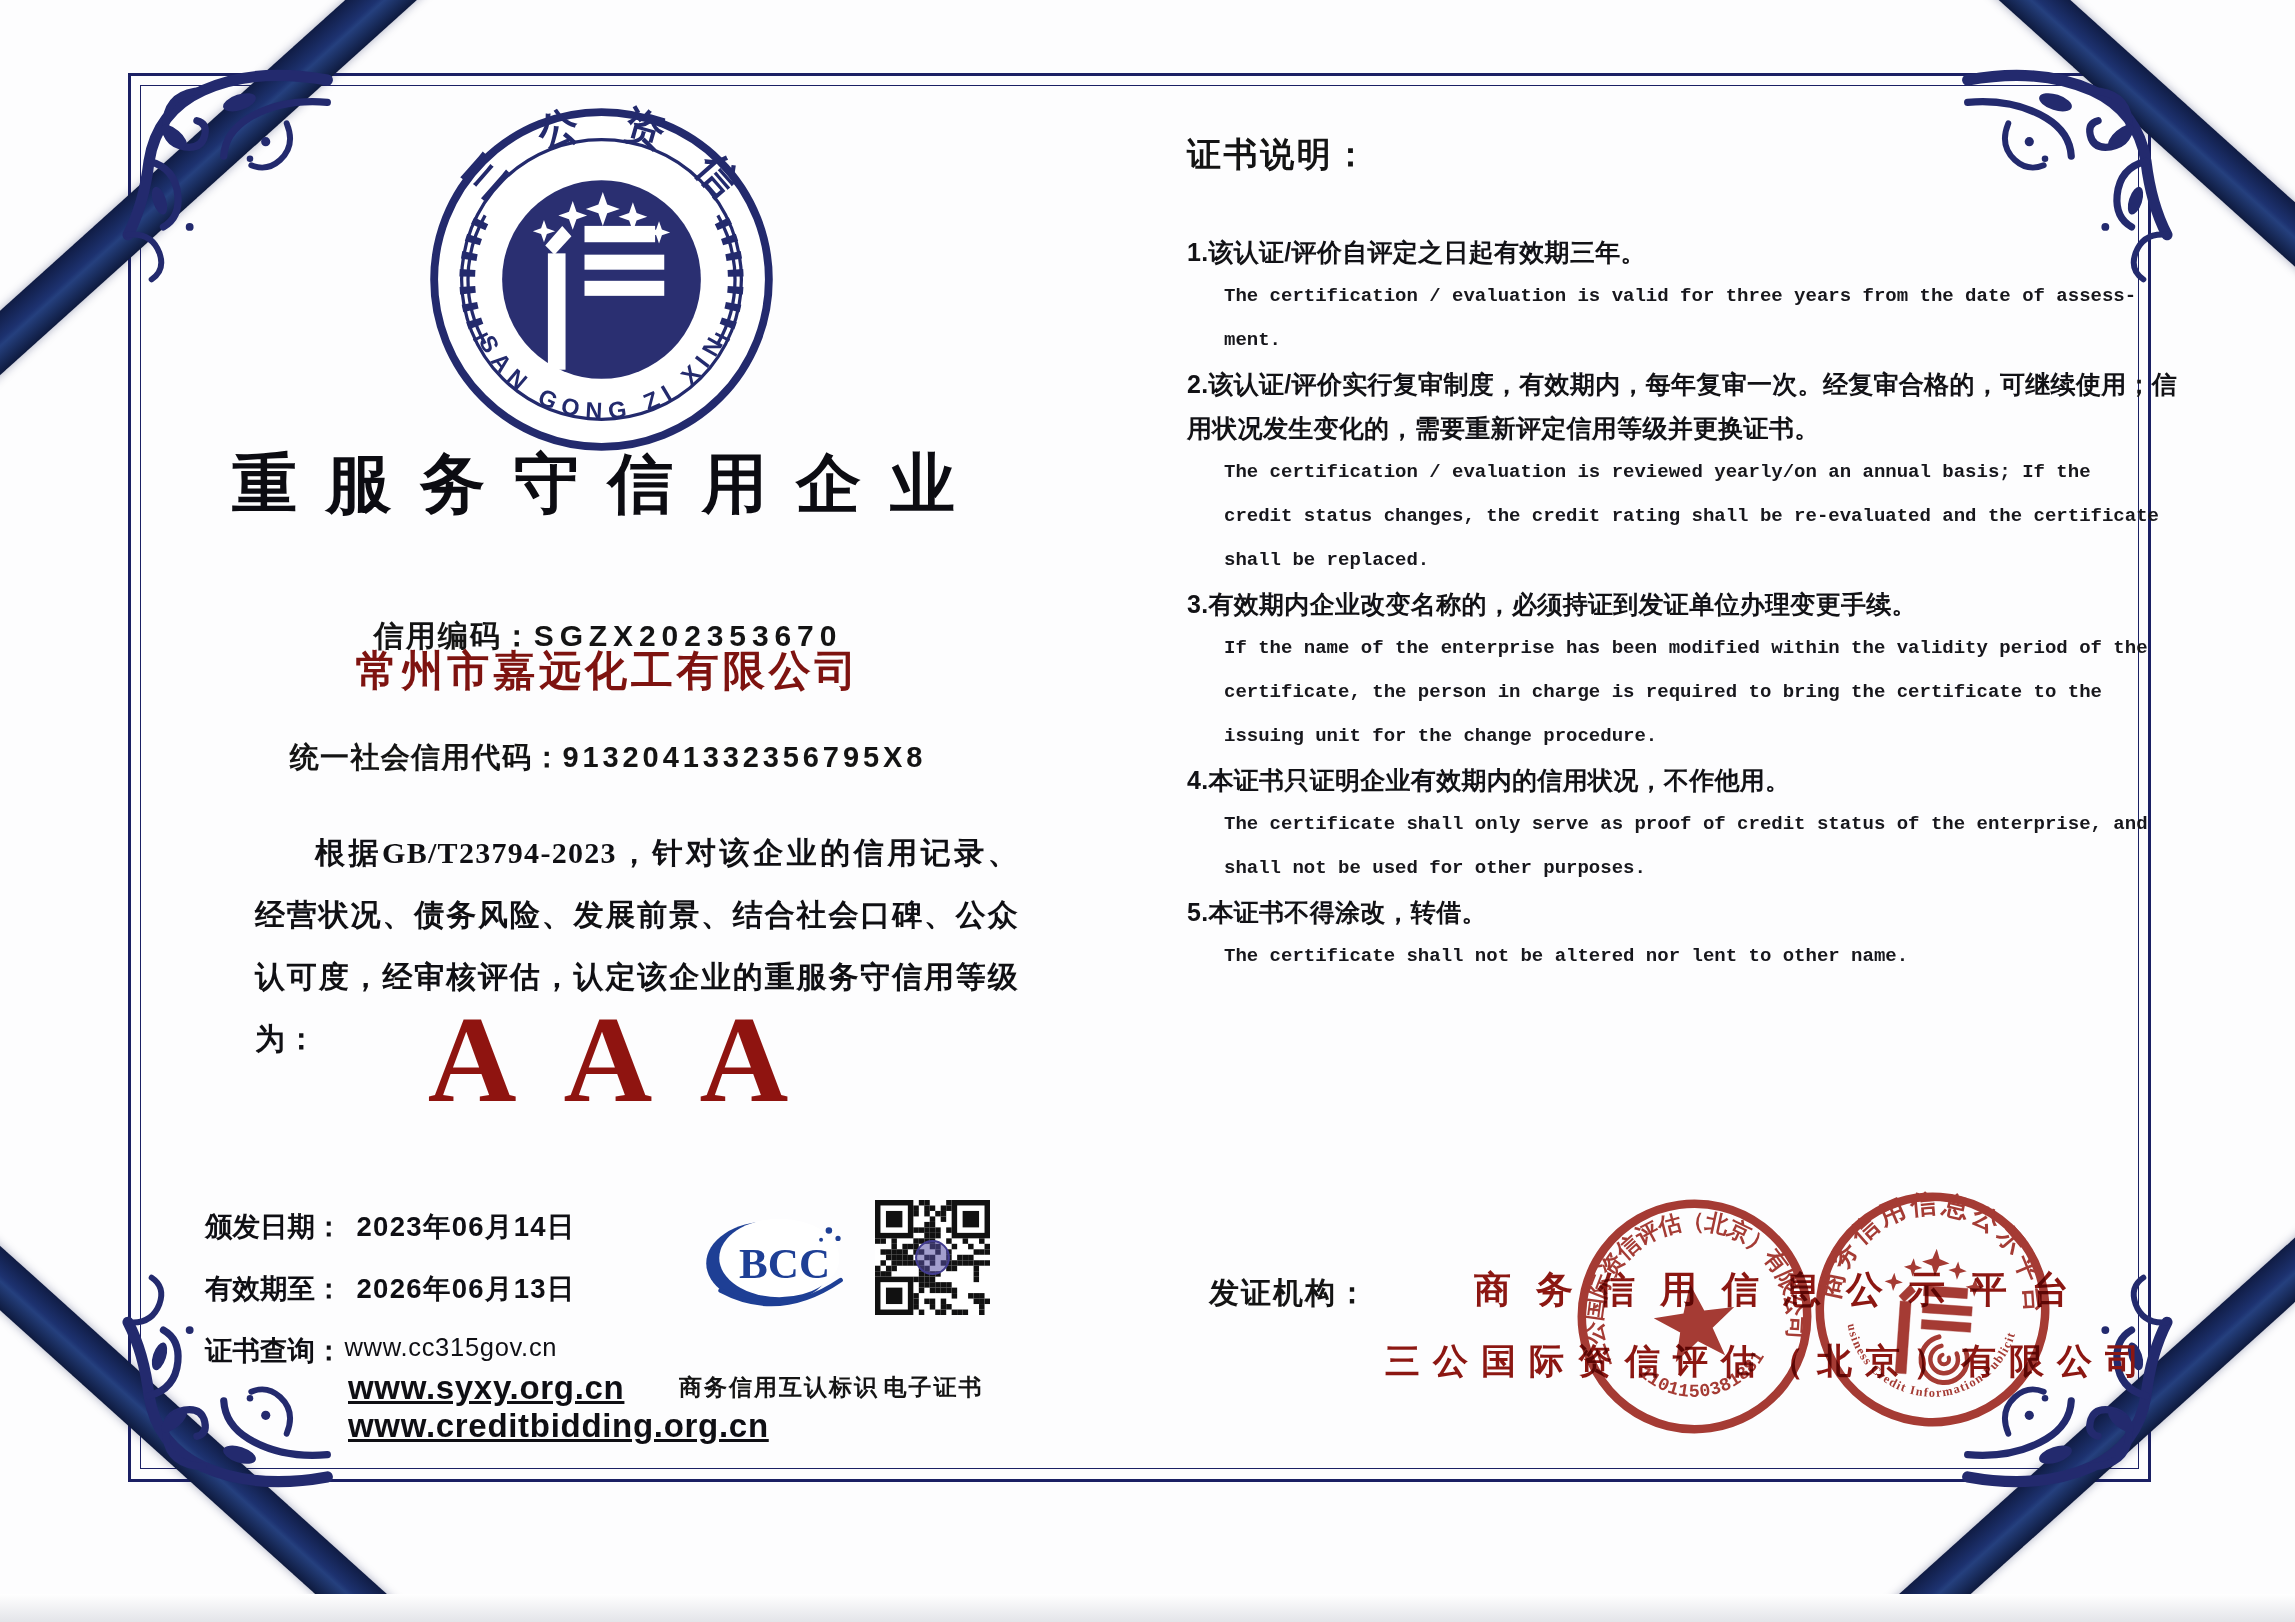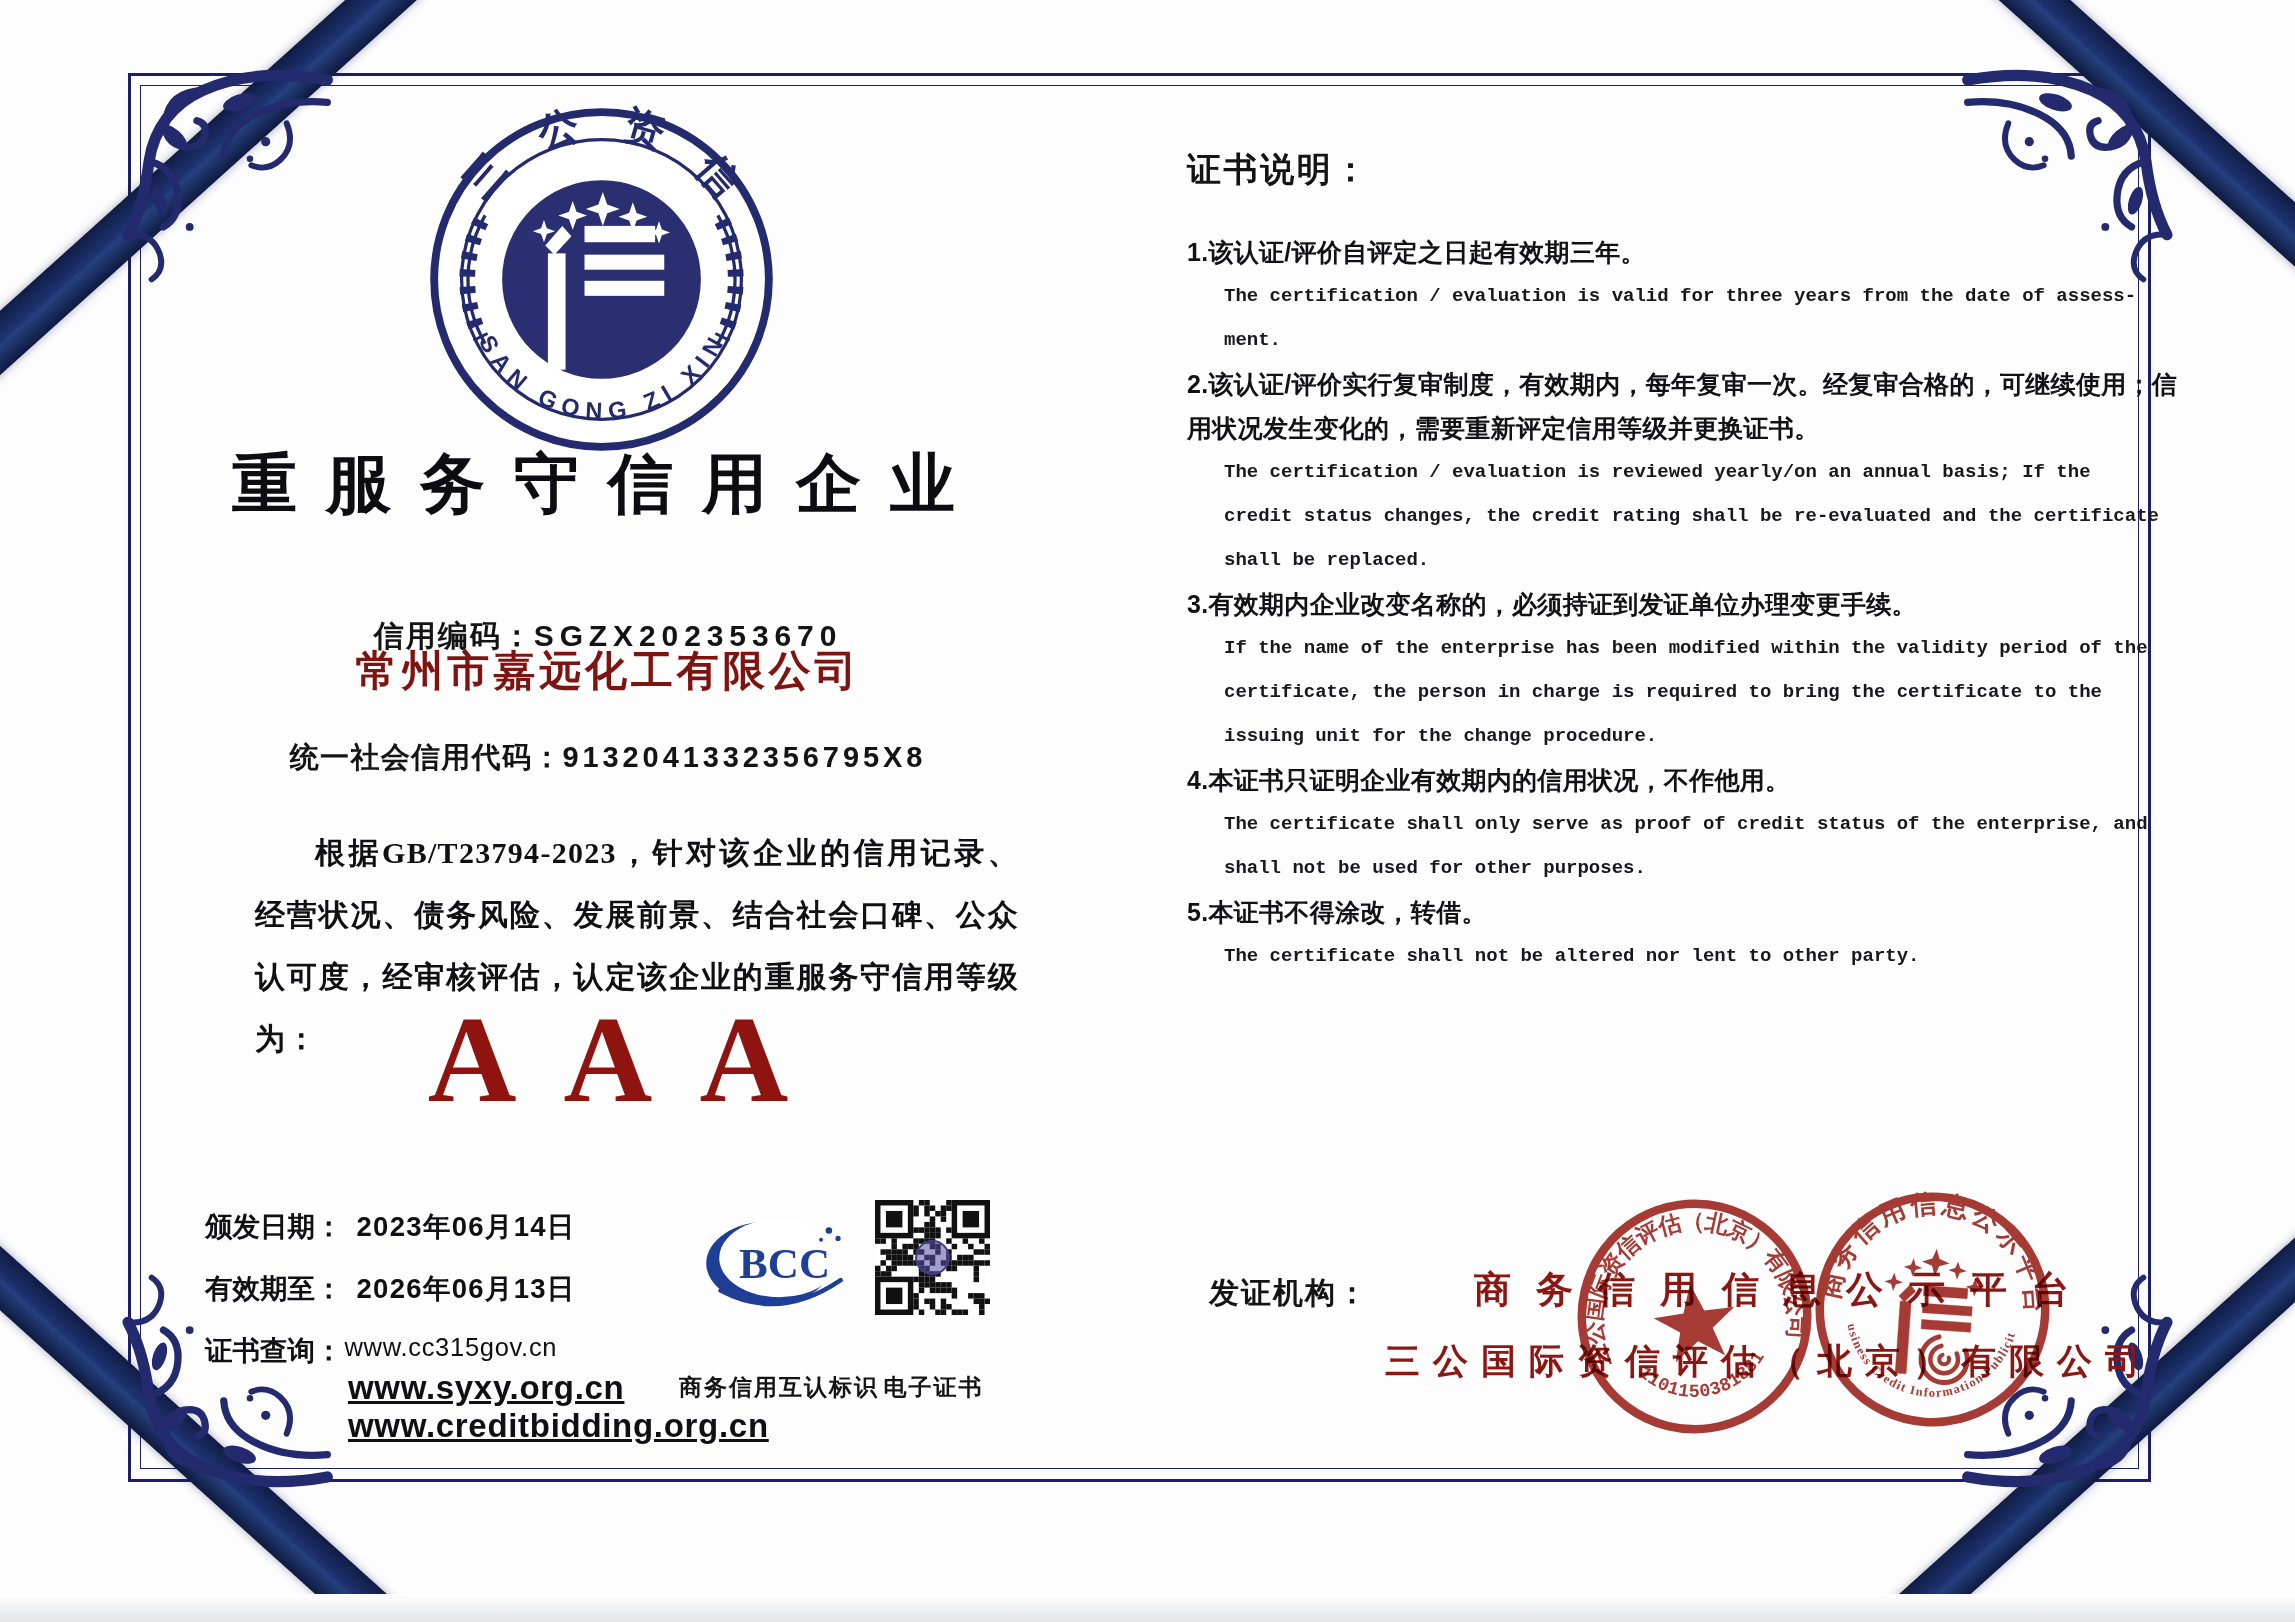--- a/index.html
+++ b/index.html
@@ -49,21 +49,21 @@
   .url-first{display:flex;white-space:nowrap;}
   .url-first .url0{margin-left:2px;font-size:25.5px;font-weight:400;letter-spacing:0.7px;}
   
   .bcc{position:absolute;left:701px;top:1212px;width:154px;height:105px;}
   .bcc-label{position:absolute;left:669px;top:1372px;width:220px;text-align:center;
              font-size:23px;font-weight:700;letter-spacing:2px;}
   .qr{position:absolute;left:875px;top:1200px;width:115px;height:115px;}
   .qr-label{position:absolute;left:850px;top:1372px;width:167px;text-align:center;
             font-size:23px;font-weight:700;letter-spacing:2px;}
   
-  .ins-heading{position:absolute;left:1187px;top:147px;font-size:34px;font-weight:800;letter-spacing:2.6px;}
+  .ins-heading{position:absolute;left:1187px;top:132px;font-size:34px;font-weight:800;letter-spacing:2.6px;}
   .ins-list{position:absolute;left:1187px;top:230px;width:969px;}
   .ins-line{white-space:nowrap;}
   .ins-line.cn{font-size:25px;font-weight:700;line-height:44px;letter-spacing:0.3px;color:#121216;}
   .ins-line.en{font-family:"Liberation Mono","DejaVu Sans Mono",monospace;
                font-size:19px;font-weight:600;line-height:44px;color:#17171c;margin-left:37px;}
   
   .issuer-label{position:absolute;left:1209px;top:1273px;font-size:30px;font-weight:800;letter-spacing:2px;text-align:center;}
   .org-line1{position:absolute;left:1474px;top:1265px;font-size:37px;font-weight:800;
              letter-spacing:25px;color:#8c1712;white-space:nowrap;z-index:1;}
   .org-line2{position:absolute;left:1385px;top:1338px;font-size:35px;font-weight:800;
@@ -386,21 +386,21 @@
       <div class="ins-line en">credit status changes, the credit rating shall be re-evaluated and the certificate</div>
       <div class="ins-line en">shall be replaced.</div>
       <div class="ins-line cn">3.有效期内企业改变名称的，必须持证到发证单位办理变更手续。</div>
       <div class="ins-line en">If the name of the enterprise has been modified within the validity period of the</div>
       <div class="ins-line en">certificate, the person in charge is required to bring the certificate to the</div>
       <div class="ins-line en">issuing unit for the change procedure.</div>
       <div class="ins-line cn">4.本证书只证明企业有效期内的信用状况，不作他用。</div>
       <div class="ins-line en">The certificate shall only serve as proof of credit status of the enterprise, and</div>
       <div class="ins-line en">shall not be used for other purposes.</div>
       <div class="ins-line cn">5.本证书不得涂改，转借。</div>
-      <div class="ins-line en">The certificate shall not be altered nor lent to other party.</div>
+      <div class="ins-line en">The certificate shall not be altered nor lent to other name.</div>
     </div>
 
   <div class="issuer-label">发证机构：</div>
   <div class="org-line1">商务信用信息公示平台</div>
   <div class="org-line2">三公国际资信评估（北京）有限公司</div>
 
   <svg class="seal s1" viewBox="0 0 380 380">
     <circle cx="190" cy="190" r="172" fill="none" stroke="#9e2a22" stroke-width="13"></circle>
     <defs>
       <path id="s1top" d="M 65,269 A 143,143 0 1 1 315,269"></path>

